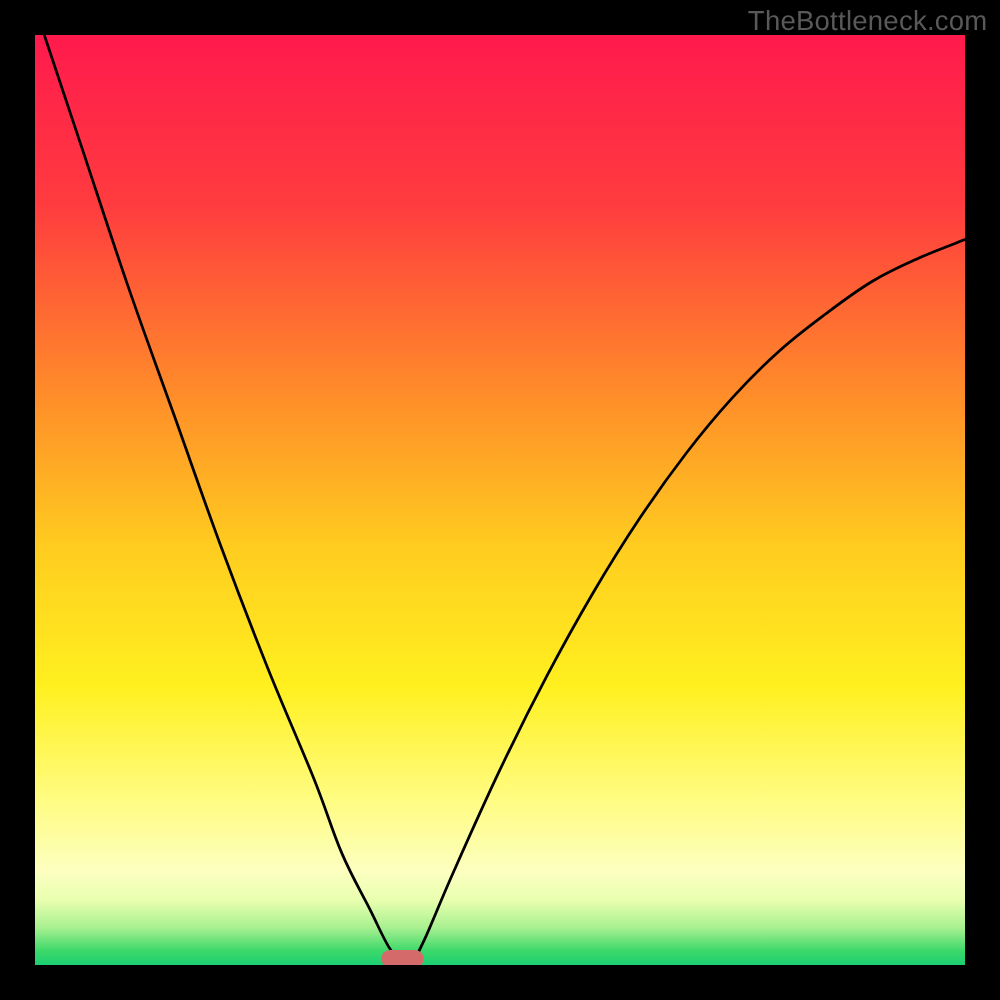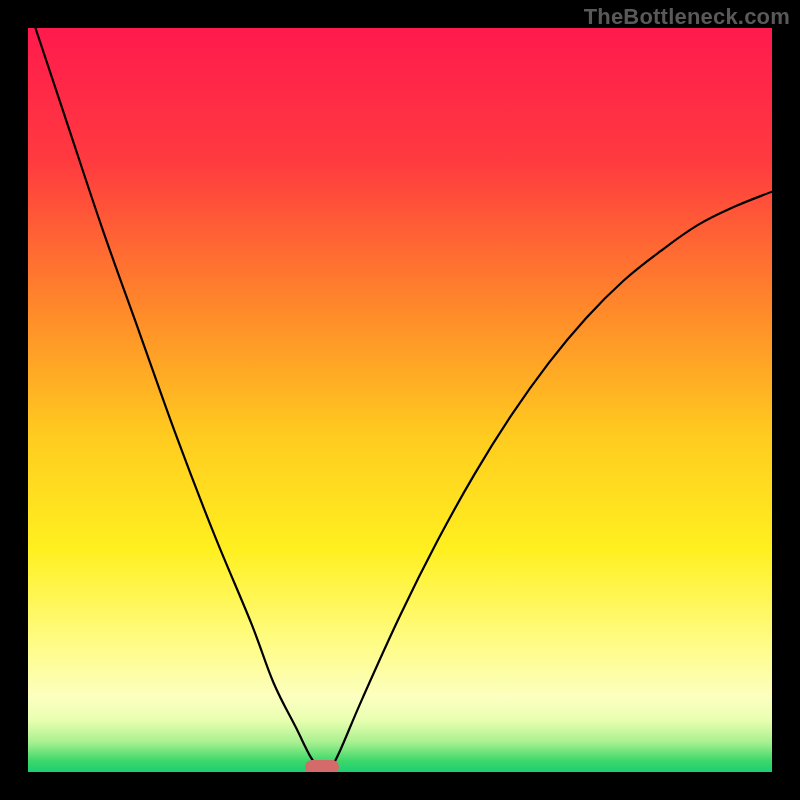--- a/index.html
+++ b/index.html
@@ -34,21 +34,21 @@
     width: 744px;
     height: 744px;
     overflow: hidden;
     z-index: 2;
   }
   .watermark {
     position: absolute;
     top: 4px;
     right: 10px;
     font-size: 22px;
-    font-weight: 700;
+    font-weight: 400;
     color: #595959;
     z-index: 5;
     letter-spacing: 0.2px;
   }
   svg.curves {
     position: absolute;
     left: 0;
     top: 0;
     width: 744px;
     height: 744px;

